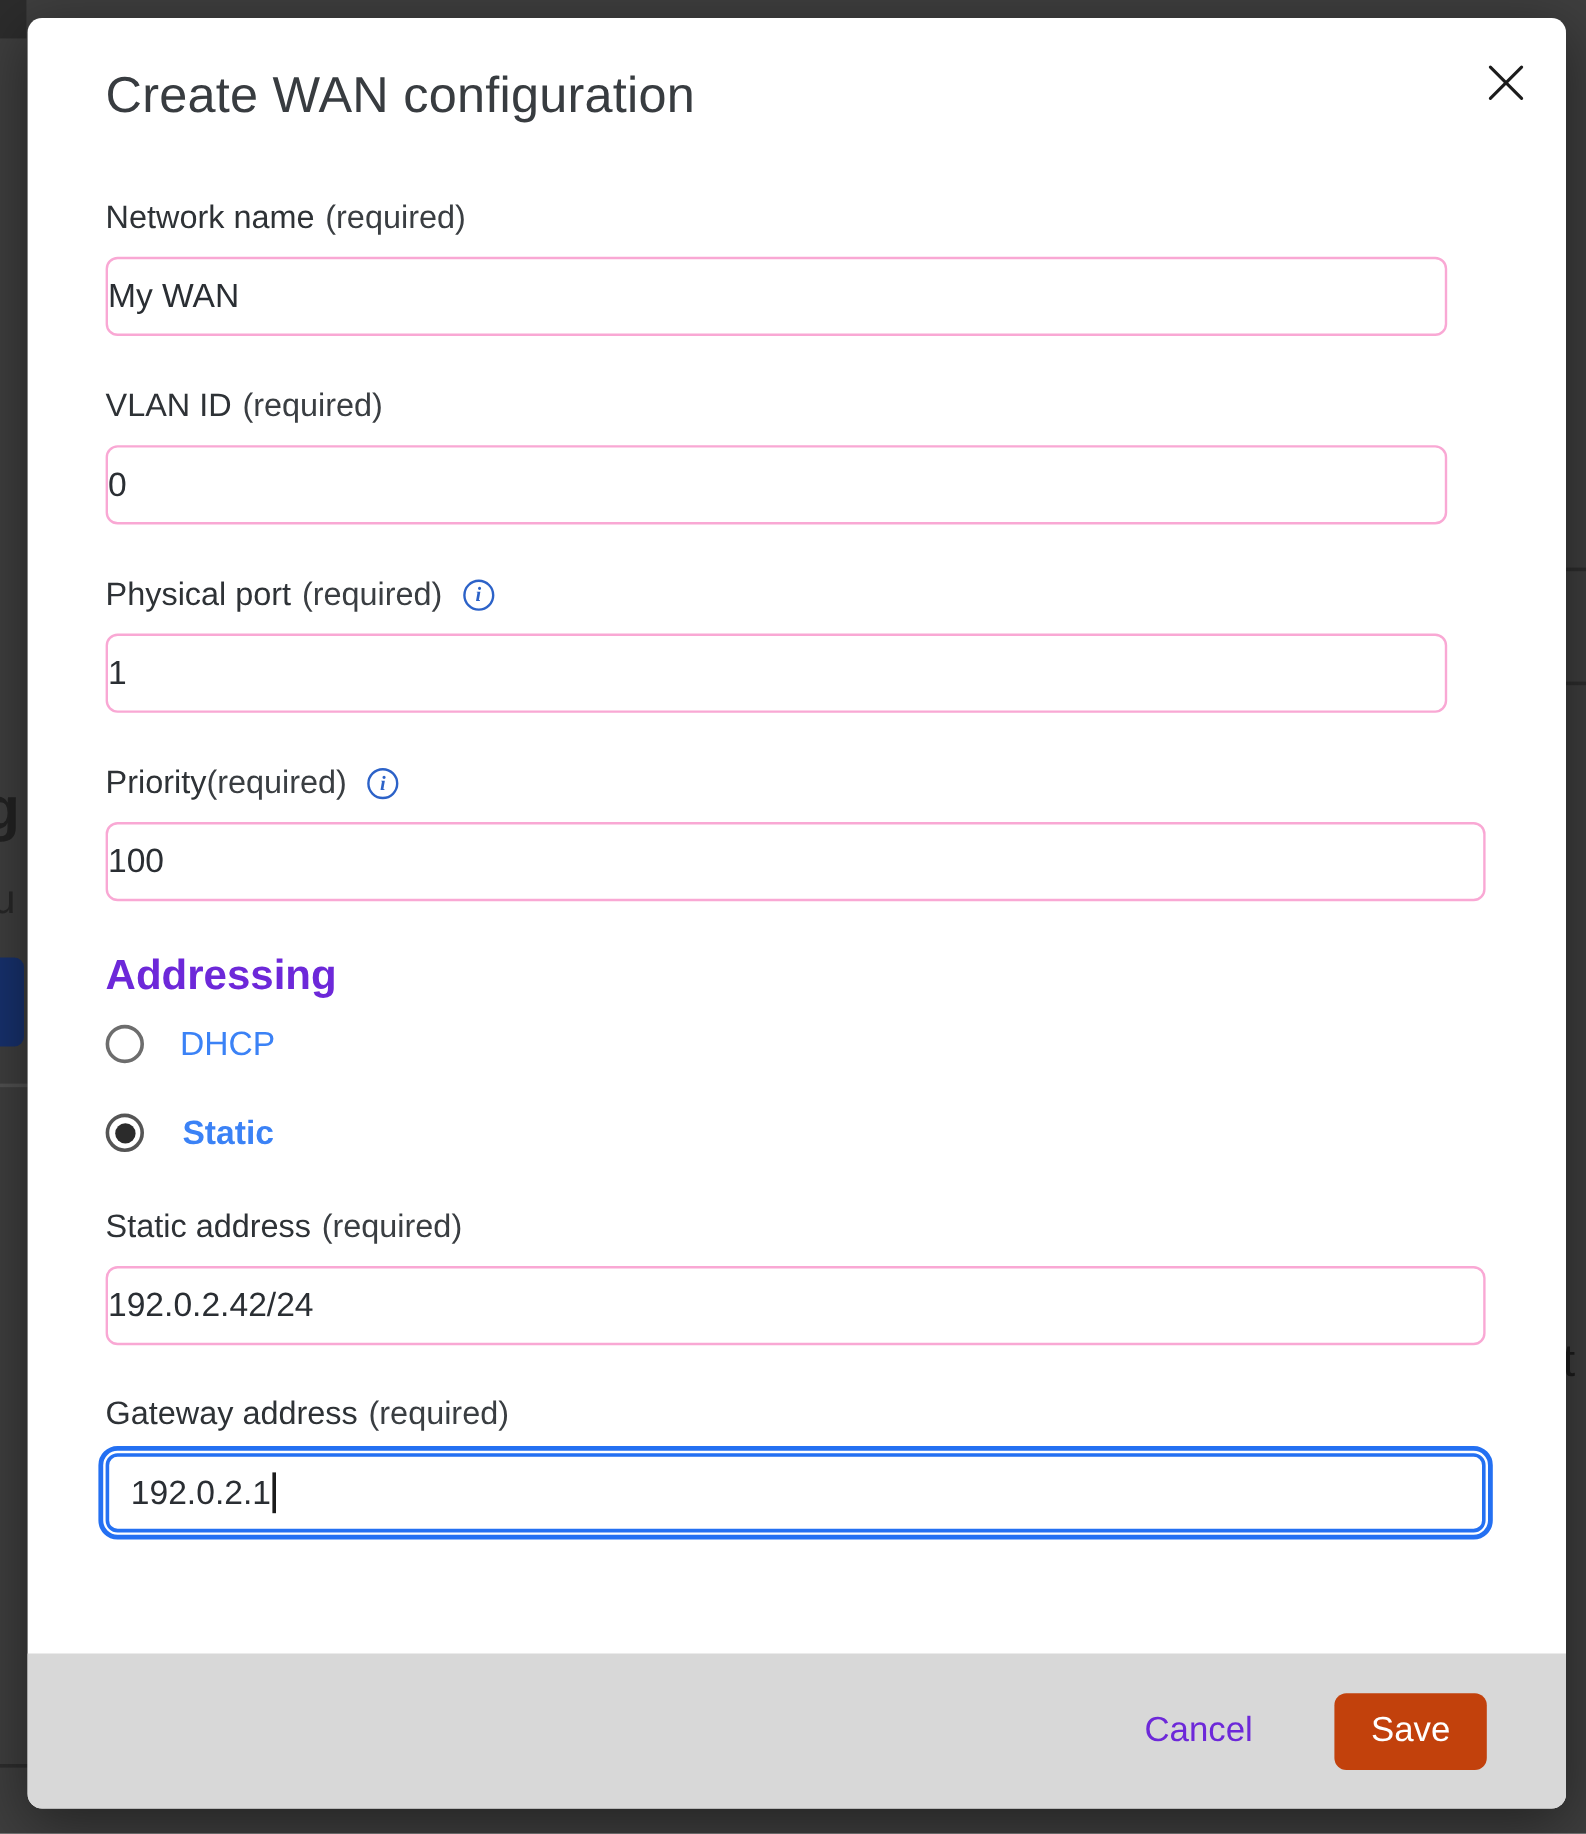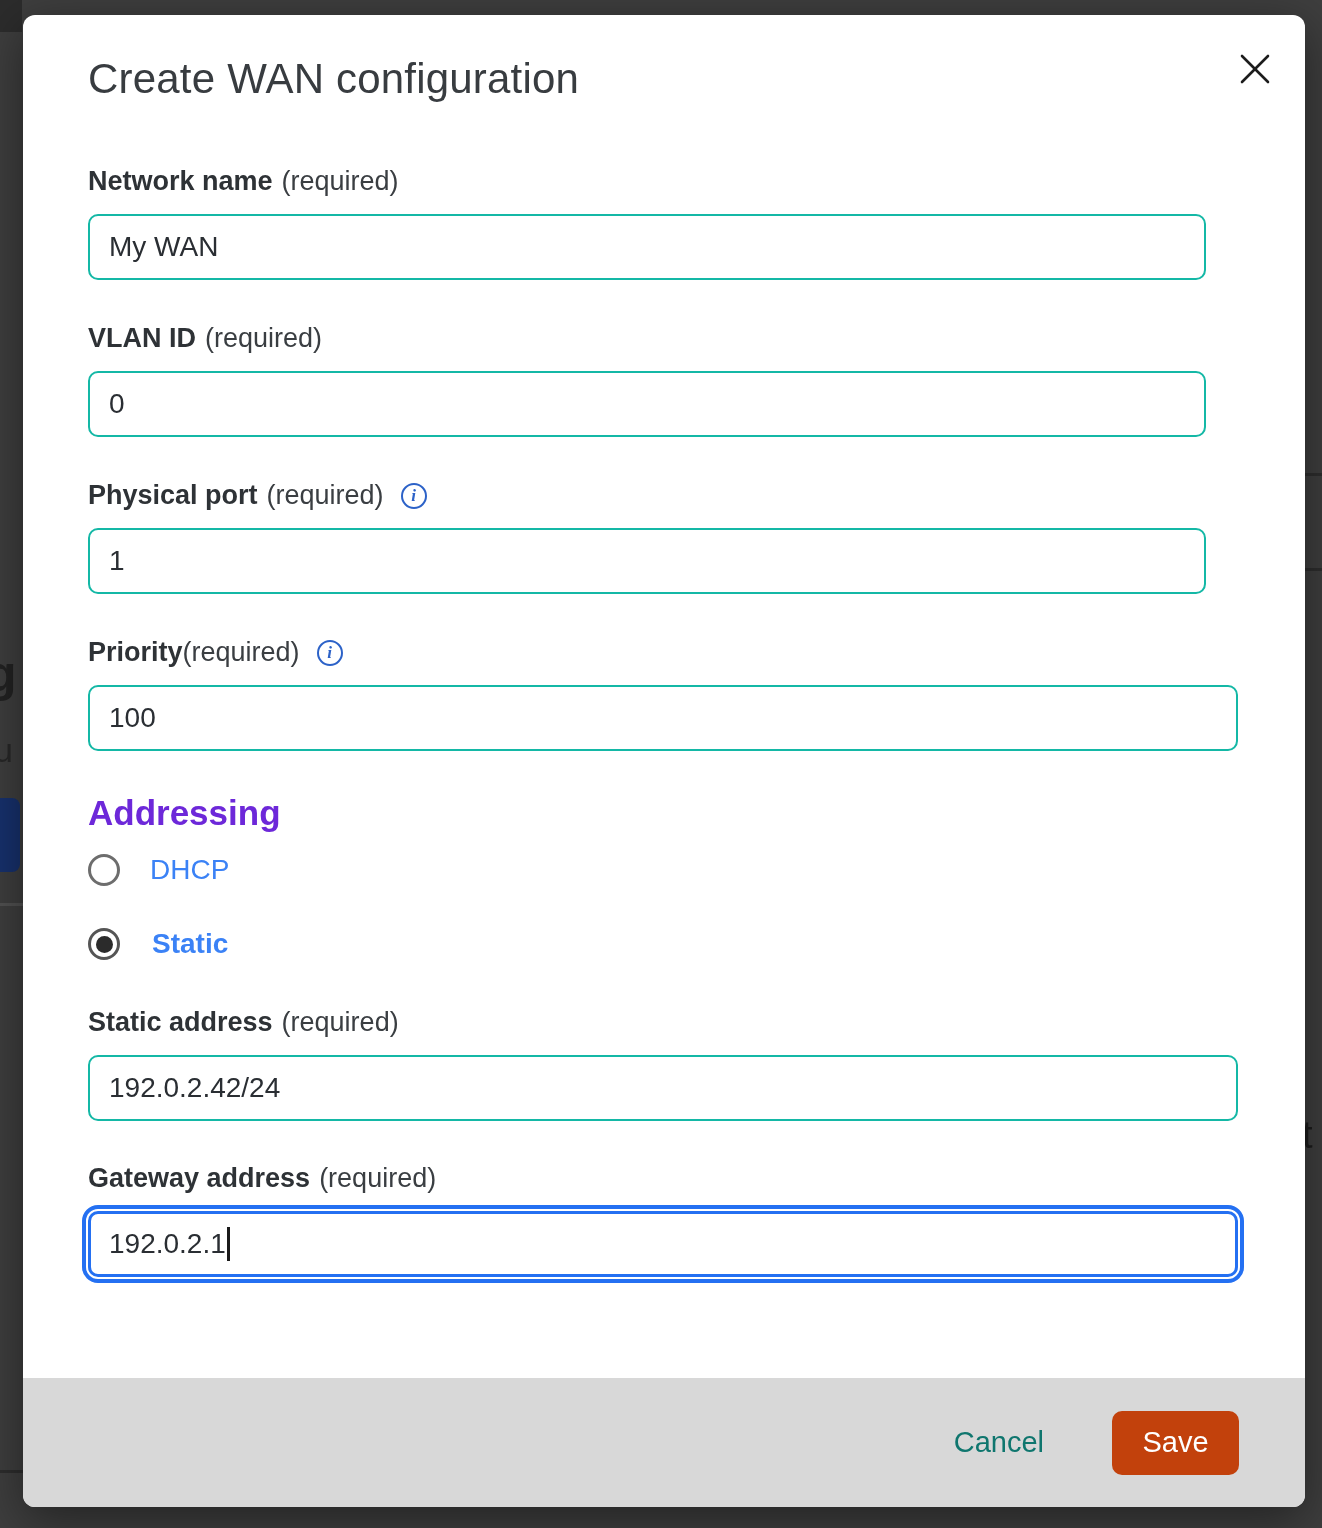--- a/index.html
+++ b/index.html
@@ -43,39 +43,38 @@
   }
   .close-btn {
     position: absolute; left: 1208px; top: 30px;
     width: 48px; height: 48px;
     background: transparent; border: none; cursor: pointer;
     display: flex; align-items: center; justify-content: center;
   }
 
   .field { position: absolute; left: 65px; }
   .field-label-row { display: flex; align-items: center; }
-  .lbl { font-size: 27px; font-weight: 700; color: #2e3236; }
+  .lbl { font-size: 27px; font-weight: 400; color: #2e3236; }
   .req { font-size: 27px; font-weight: 400; color: #3a3e42; margin-left: 9px; }
   .field.tight .req { margin-left: 0; }
   .info-icon {
     width: 26px; height: 26px; margin-left: 17px;
     border: 2px solid #2c62c8; border-radius: 50%;
     color: #2c62c8; font-size: 17px; font-weight: 700;
     display: inline-flex; align-items: center; justify-content: center;
     font-family: "Liberation Serif", serif; font-style: italic;
     cursor: pointer; flex: 0 0 auto;
   }
   .input {
     margin-top: 17px;
     height: 66px;
-    border: 2px solid #14b8a6;
+    border: 2px solid #f9a8d4;
     border-radius: 10px;
     background: #fff;
     display: flex; align-items: center;
-    padding-left: 19px;
     font-size: 28px; color: #2a2e33;
     cursor: text;
   }
   .w-narrow { width: 1118px; }
   .w-wide   { width: 1150px; }
   .input.focused {
     border: 3px solid #2470f2;
     outline: 4px solid #2470f2;
     outline-offset: 2px;
     padding-left: 18px;
@@ -115,21 +114,21 @@
   .footer {
     position: absolute; left: 0; top: 1363px;
     width: 1282px; height: 129px;
     background: #d8d8d8;
     border-radius: 0 0 12px 12px;
     display: flex; align-items: center; justify-content: flex-end;
   }
   .cancel-btn {
     background: transparent; border: none; cursor: pointer;
     font-family: "Liberation Sans", sans-serif;
-    font-size: 29px; color: #0f766e;
+    font-size: 29px; color: #6d28d9;
     margin-right: 52px; padding: 10px 16px;
   }
   .save-btn {
     width: 127px; height: 64px;
     background: #c2410c; border: none; border-radius: 10px;
     font-family: "Liberation Sans", sans-serif;
     font-size: 29px; color: #ffffff;
     cursor: pointer;
     margin-right: 66px;
     display: flex; align-items: center; justify-content: center;

